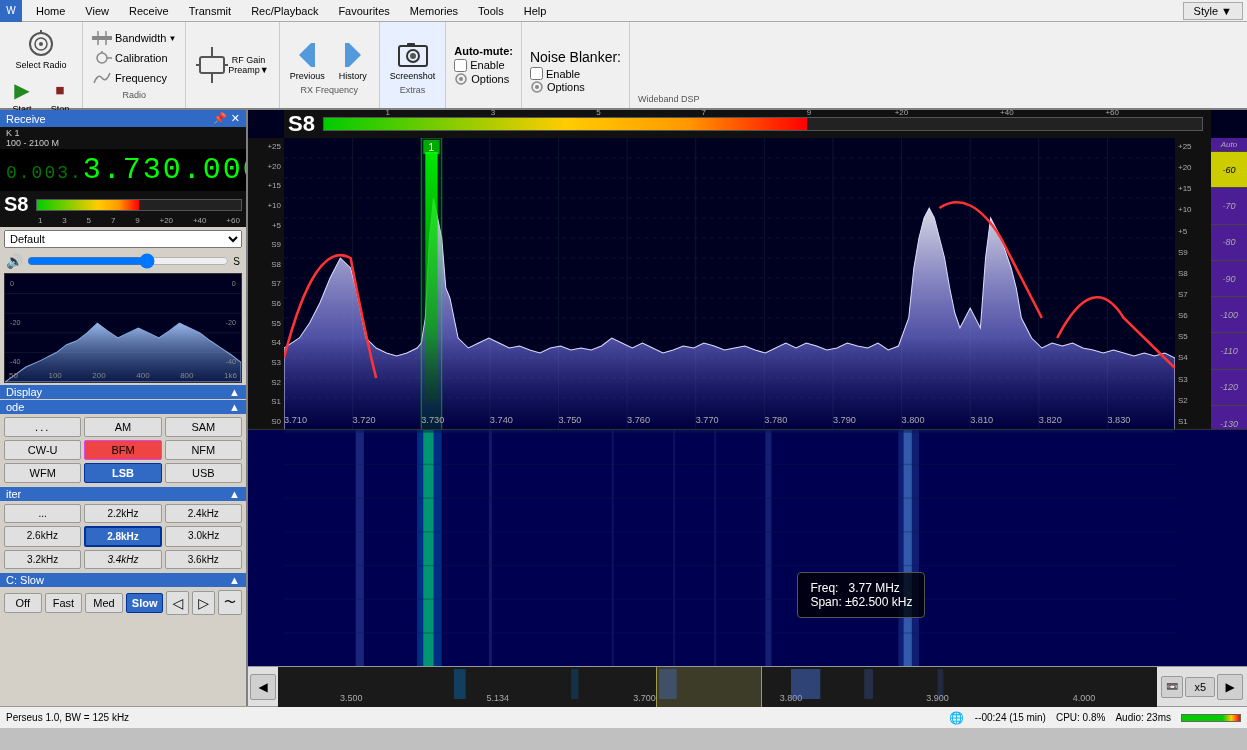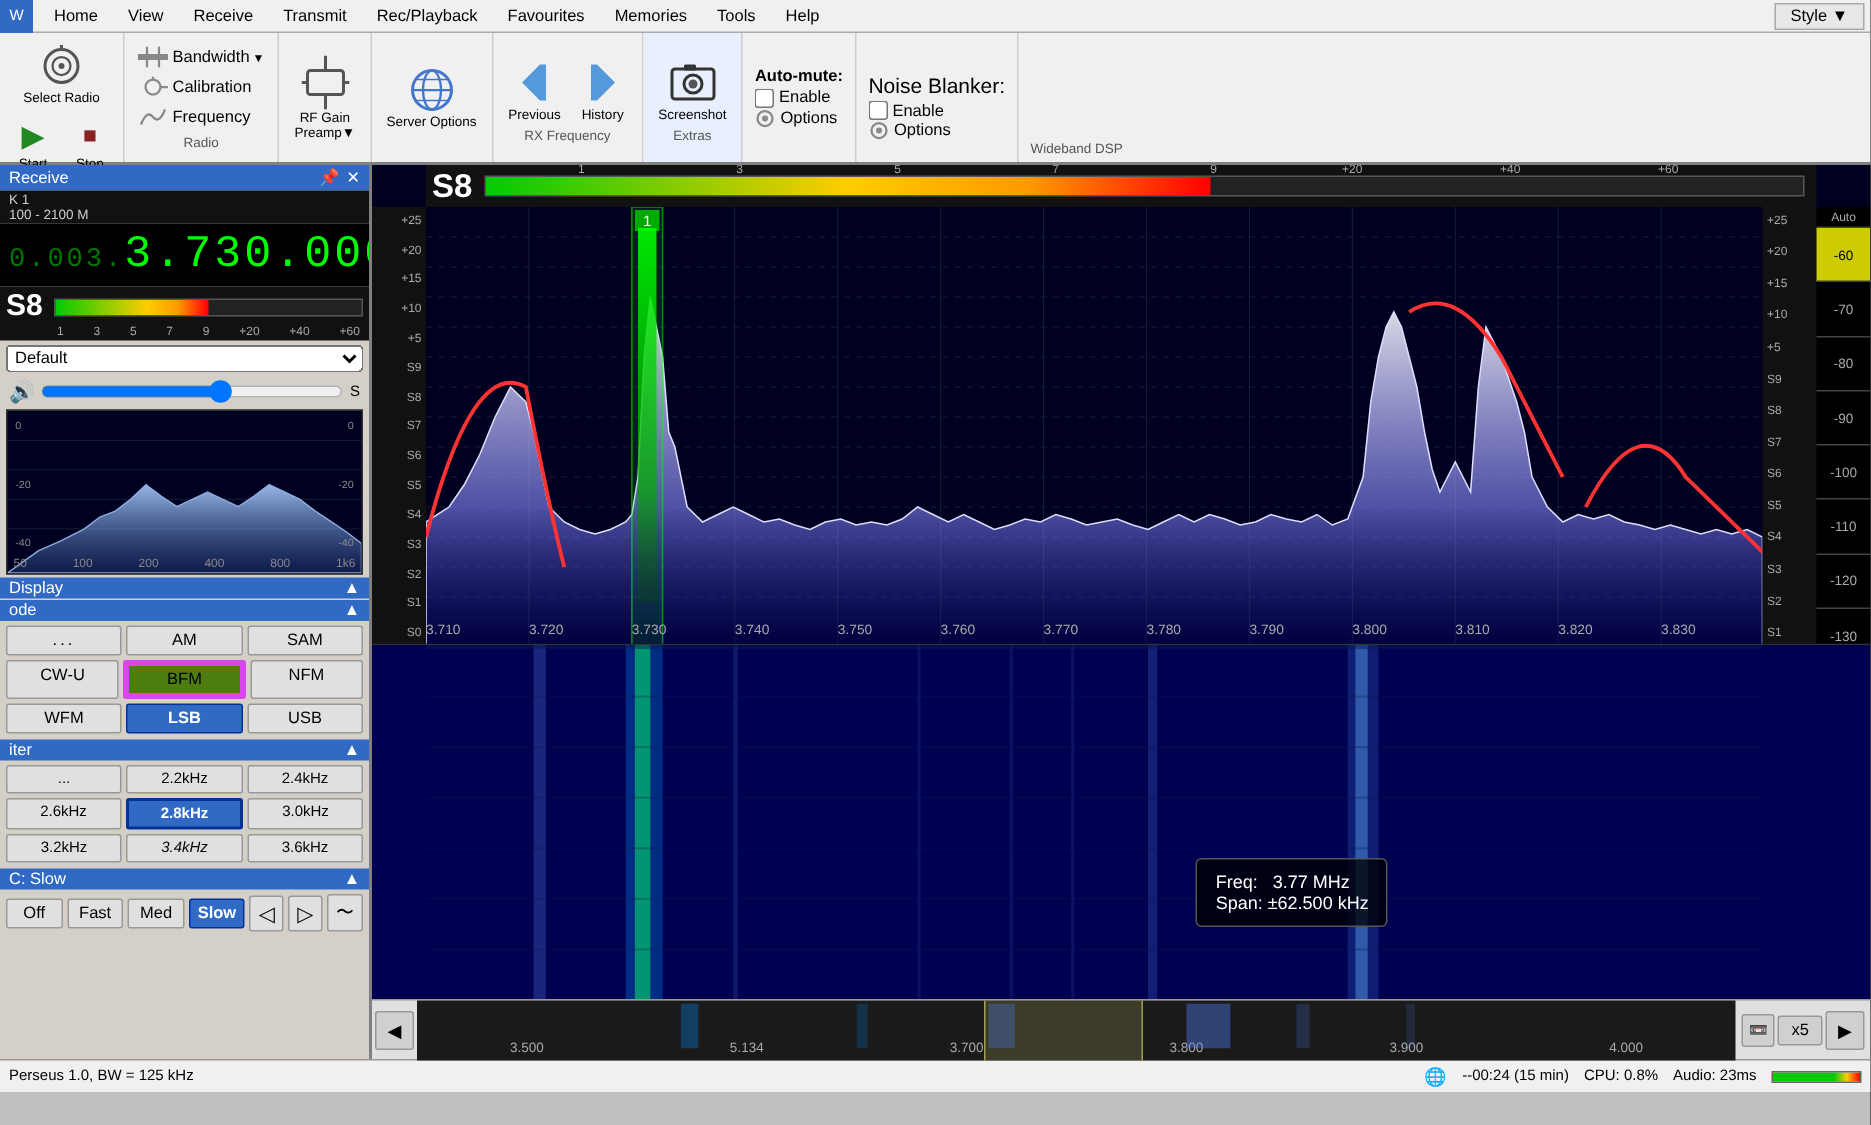--- a/index.html
+++ b/index.html
@@ -71,45 +71,32 @@
     <div style="display:flex;align-items:center;cursor:pointer;padding:1px 3px;font-size:11px;">
       <svg width="20" height="14" viewBox="0 0 20 14" style="margin-right:3px;">
           <path d="M2,12 Q6,2 10,7 Q14,12 18,2" fill="none" stroke="#888" stroke-width="1.5"></path>
         </svg>
       <span>Frequency</span>
     </div>
     <div style="font-size:9px;color:#555;text-align:center;">Radio</div>
   </div>
 
   <div style="display:flex;flex-direction:column;align-items:center;border-right:1px solid #ccc;padding:4px 6px;justify-content:center;">
-    <div style="display:flex;flex-direction:column;align-items:center;cursor:pointer;padding:4px;">
+    <div style="display:flex;flex-direction:row;align-items:center;cursor:pointer;padding:4px;">
       <svg width="32" height="36" viewBox="0 0 32 36">
           <rect x="4" y="10" width="24" height="16" rx="2" fill="none" stroke="#555" stroke-width="2"></rect>
           <line x1="16" y1="0" x2="16" y2="10" stroke="#555" stroke-width="2"></line>
           <line x1="16" y1="26" x2="16" y2="36" stroke="#555" stroke-width="2"></line>
           <line x1="0" y1="18" x2="4" y2="18" stroke="#555" stroke-width="2"></line>
           <line x1="28" y1="18" x2="32" y2="18" stroke="#555" stroke-width="2"></line>
         </svg>
       <span style="font-size:9px;text-align:center;">RF Gain<br>Preamp▼</span>
     </div>
   </div>
 
-  <div style="display:flex;flex-direction:column;align-items:center;border-right:1px solid #ccc;padding:4px 6px;justify-content:center;">
-    <div style="display:flex;flex-direction:column;align-items:center;cursor:pointer;padding:4px;">
-      <svg width="32" height="32" viewBox="0 0 32 32">
-          <circle cx="16" cy="16" r="13" fill="none" stroke="#4477cc" stroke-width="2"></circle>
-          <ellipse cx="16" cy="16" rx="6" ry="13" fill="none" stroke="#4477cc" stroke-width="1.5"></ellipse>
-          <line x1="3" y1="16" x2="29" y2="16" stroke="#4477cc" stroke-width="1.5"></line>
-          <line x1="5" y1="9" x2="27" y2="9" stroke="#4477cc" stroke-width="1"></line>
-          <line x1="5" y1="23" x2="27" y2="23" stroke="#4477cc" stroke-width="1"></line>
-        </svg>
-      <span style="font-size:9px;text-align:center;">Server
-Options</span>
-    </div>
-  </div>
 
   <div style="display:flex;flex-direction:column;align-items:center;border-right:1px solid #ccc;padding:4px 6px;justify-content:center;">
     <div style="display:flex;gap:4px;">
       <div style="display:flex;flex-direction:column;align-items:center;cursor:pointer;padding:4px;">
         <svg width="32" height="32" viewBox="0 0 32 32">
             <polygon points="20,4 8,16 20,28" fill="#5599dd"></polygon>
             <rect x="20" y="4" width="4" height="24" fill="#5599dd"></rect>
           </svg>
         <span style="font-size:9px;">Previous</span>
       </div>
@@ -268,21 +255,21 @@
     </div>
 
     <div style="padding:3px 4px;">
       <div style="display:flex;gap:3px;margin-bottom:3px;">
         <div style="flex:1;padding:3px;background:#e0e0e0;border:1px solid #999;cursor:pointer;text-align:center;font-size:11px;border-radius:2px;letter-spacing:2px;">...</div>
         <div style="flex:1;padding:3px;background:#e0e0e0;border:1px solid #999;cursor:pointer;text-align:center;font-size:11px;border-radius:2px;">AM</div>
         <div style="flex:1;padding:3px;background:#e0e0e0;border:1px solid #999;cursor:pointer;text-align:center;font-size:11px;border-radius:2px;">SAM</div>
       </div>
       <div style="display:flex;gap:3px;margin-bottom:3px;">
         <div style="flex:1;padding:3px;background:#e0e0e0;border:1px solid #999;cursor:pointer;text-align:center;font-size:11px;border-radius:2px;">CW-U</div>
-        <div style="flex:1;padding:3px;background:#4d7c0f;border:4px solid #d946ef;cursor:pointer;text-align:center;font-size:11px;border-radius:2px;">BFM</div>
+        <div style="flex:1;padding:3px;background:#ef4444;border:1px solid #d946ef;cursor:pointer;text-align:center;font-size:11px;border-radius:2px;">BFM</div>
         <div style="flex:1;padding:3px;background:#e0e0e0;border:1px solid #999;cursor:pointer;text-align:center;font-size:11px;border-radius:2px;">NFM</div>
       </div>
       <div style="display:flex;gap:3px;">
         <div style="flex:1;padding:3px;background:#e0e0e0;border:1px solid #999;cursor:pointer;text-align:center;font-size:11px;border-radius:2px;">WFM</div>
         <div style="flex:1;padding:3px;background:#316ac5;color:white;border:1px solid #003399;cursor:pointer;text-align:center;font-size:11px;border-radius:2px;font-weight:bold;">LSB</div>
         <div style="flex:1;padding:3px;background:#e0e0e0;border:1px solid #999;cursor:pointer;text-align:center;font-size:11px;border-radius:2px;">USB</div>
       </div>
     </div>
 
     <div style="background:#316ac5;color:white;padding:1px 6px;font-size:11px;display:flex;justify-content:space-between;align-items:center;cursor:pointer;margin-top:1px;">
@@ -375,21 +362,21 @@
           <span>S8</span>
           <span>S7</span>
           <span>S6</span>
           <span>S5</span>
           <span>S4</span>
           <span>S3</span>
           <span>S2</span>
           <span>S1</span>
       </div>
 
-      <div style="position:absolute;right:0;top:28px;width:36px;height:376px;background:#000000;display:flex;flex-direction:column;z-index:10;">
+      <div style="position:absolute;right:0;top:28px;width:36px;height:376px;background:#4c1d95;display:flex;flex-direction:column;z-index:10;font-style:italic;">
         <div style="color:#aaa;font-size:8px;text-align:center;padding:2px;border-bottom:1px solid #444;">Auto</div>
         <div style="flex:1;display:flex;align-items:center;justify-content:center;cursor:pointer;border-bottom:1px solid #444;font-size:9px;color:#aaa;background:#cccc00;color:#000;">-60</div>
         <div style="flex:1;display:flex;align-items:center;justify-content:center;cursor:pointer;border-bottom:1px solid #444;font-size:9px;color:#aaa;">-70</div>
         <div style="flex:1;display:flex;align-items:center;justify-content:center;cursor:pointer;border-bottom:1px solid #444;font-size:9px;color:#aaa;">-80</div>
         <div style="flex:1;display:flex;align-items:center;justify-content:center;cursor:pointer;border-bottom:1px solid #444;font-size:9px;color:#aaa;">-90</div>
         <div style="flex:1;display:flex;align-items:center;justify-content:center;cursor:pointer;border-bottom:1px solid #444;font-size:9px;color:#aaa;">-100</div>
         <div style="flex:1;display:flex;align-items:center;justify-content:center;cursor:pointer;border-bottom:1px solid #444;font-size:9px;color:#aaa;">-110</div>
         <div style="flex:1;display:flex;align-items:center;justify-content:center;cursor:pointer;border-bottom:1px solid #444;font-size:9px;color:#aaa;">-120</div>
         <div style="flex:1;display:flex;align-items:center;justify-content:center;cursor:pointer;border-bottom:1px solid #444;font-size:9px;color:#aaa;">-130</div>
         <div style="flex:1;display:flex;align-items:center;justify-content:center;cursor:pointer;border-bottom:1px solid #444;font-size:9px;color:#aaa;">-140</div>

